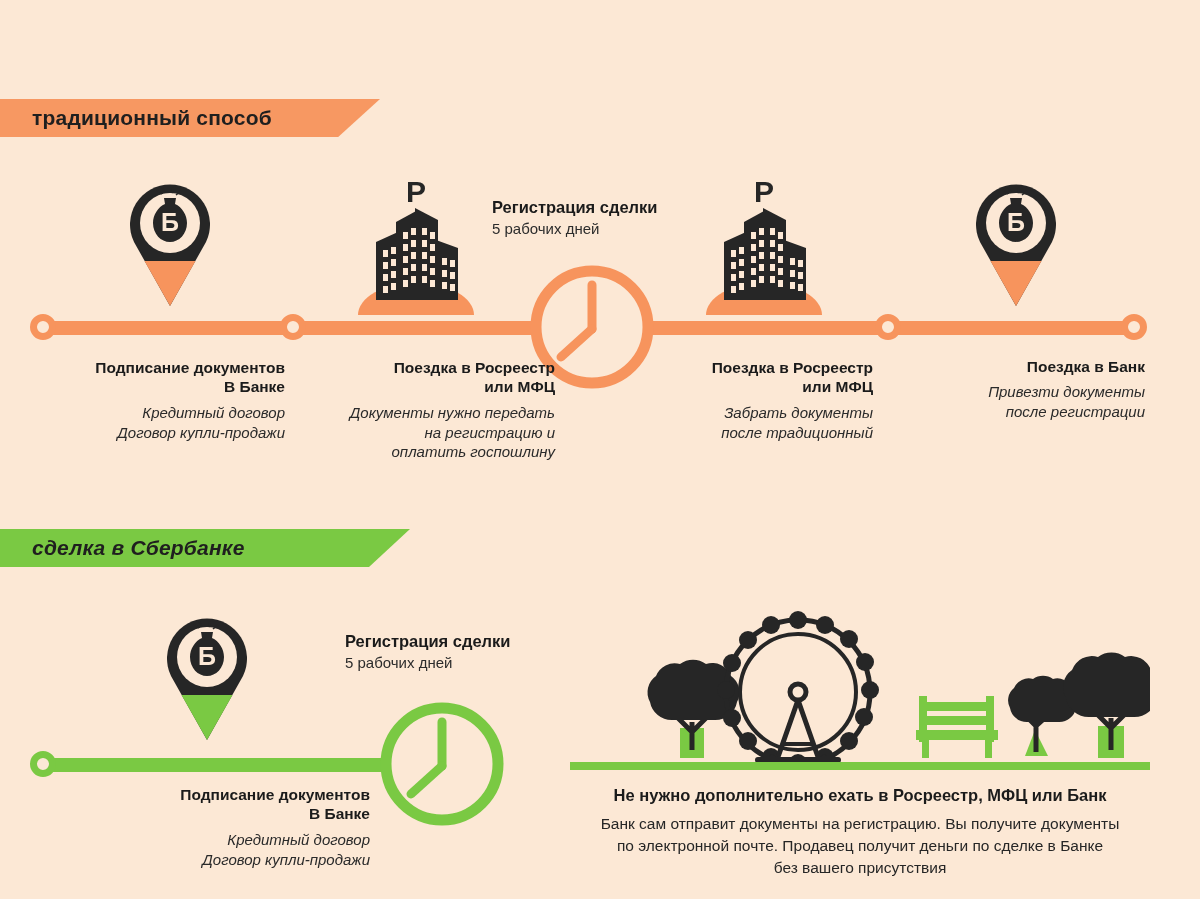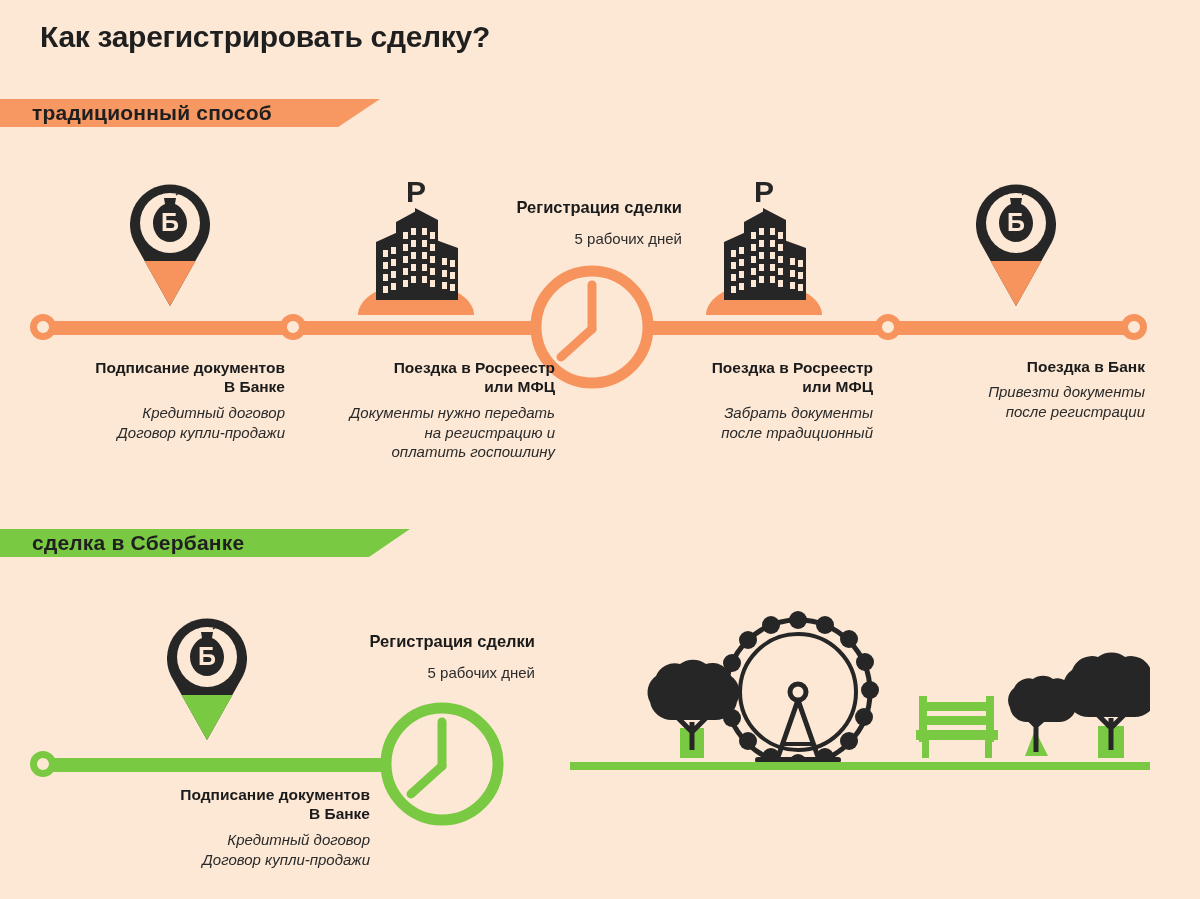--- a/index.html
+++ b/index.html
@@ -13,28 +13,28 @@
 
   
   .page-title {
     position: absolute; left: 40px; top: 20px;
     font-size: 30px; font-weight: bold; color: #1f1f1f;
     letter-spacing: -0.3px; white-space: nowrap;
   }
 
   
   .banner {
-    position: absolute; height: 28px; display: flex; align-items: center;
+    position: absolute; height: 38px; display: flex; align-items: center;
     padding-left: 32px; color: #1f1f1f; font-size: 21px; font-weight: bold;
     letter-spacing: 0.2px; white-space: nowrap;
   }
   .banner.orange { background: #f79862; left: 0; top: 99px; width: 380px;
     clip-path: polygon(0 0, 100% 0, 89% 100%, 0 100%); }
   .banner.green  { background: #7ac943; left: 0; top: 529px; width: 410px;
-    clip-path: polygon(0 0, 100% 0, 90% 100%, 0 100%); }
+    clip-path: polygon(0 0, 100% 0, 90% 100%, 0 100%); font-style: italic; }
 
   
   .tl-line { position: absolute; background: #f7945d; border-radius: 2px; }
   .tl-line.green { background: #7ac943; }
 
   .tl-node {
     position: absolute; width: 26px; height: 26px; border-radius: 50%;
     background: #fce8d5; border: 7px solid #f7945d;
   }
   .tl-node.green { border-color: #7ac943; }
@@ -45,37 +45,36 @@
     font-size: 15.5px; font-weight: bold; color: #1b1b1b; line-height: 1.25;
     white-space: pre-line;
   }
   .step .sub {
     margin-top: 6px; font-size: 15px; color: #2a2a2a; line-height: 1.32;
     white-space: pre-line;
     font-style: italic;
   }
 
   
-  .reg-cap { position: absolute; text-align: right; }
+  .reg-cap { position: absolute; text-align: left; }
   .reg-cap .t { font-size: 16.5px; font-weight: bold; color: #1b1b1b; }
-  .reg-cap .d { font-size: 15px; color: #2c2c2c; margin-top: 13px; }
+  .reg-cap .d { font-size: 15px; color: #2c2c2c; margin-top: 3px; }
 
   
   .note { position: absolute; text-align: center; }
   .note .h { font-size: 16.5px; font-weight: bold; color: #1b1b1b; white-space: nowrap;}
   .note .b { margin-top: 8px; font-size: 15.5px; color: #262626; line-height: 1.42; white-space: pre-line;}
 
   .icon-abs { position: absolute; }
 </style>
 </head>
 <body>
 
 <div id="page">
 
-  <div class="page-title">Как зарегистрировать сделку?</div>
 
   <div class="banner orange">
     <span>традиционный способ</span>
   </div>
 
   <div class="tl-line" style="left:40px; top:321px; width:1100px; height:14px;"></div>
 
   <div class="tl-node" style="left:30px; top:314px;"></div>
   <div class="tl-node" style="left:280px; top:314px;"></div>
   <div class="tl-node" style="left:875px; top:314px;"></div>
@@ -343,15 +342,19 @@
         <rect x="528" y="116" width="26" height="32" fill="#7ac943"></rect>
         <path d="M541 140 L541 108 M541 118 L526 103 M541 118 L556 103" stroke="#262626" stroke-width="5" fill="none"></path>
         <path d="M496 88 a21 21 0 0 1 6 -28 a21 21 0 0 1 26 -13 a23 23 0 0 1 27 0 a21 21 0 0 1 26 13 a21 21 0 0 1 6 28 a23 23 0 0 1 -23 19 l-45 0 a23 23 0 0 1 -23 -19 z" fill="#262626"></path>
       </g>
 
       <rect x="0" y="152" width="580" height="12" fill="#7ac943"></rect>
     </svg>
   </div>
 
   <div class="note" style="left:530px; top:786px; width:660px;">
+    <div class="h">Не нужно дополнительно ехать в Росреестр, МФЦ или Банк</div>
+    <div class="b">Банк сам отправит документы на регистрацию. Вы получите документы
+по электронной почте. Продавец получит деньги по сделке в Банке
+без вашего присутствия</div>
   </div>
 
 </div>
 
 </body></html>

